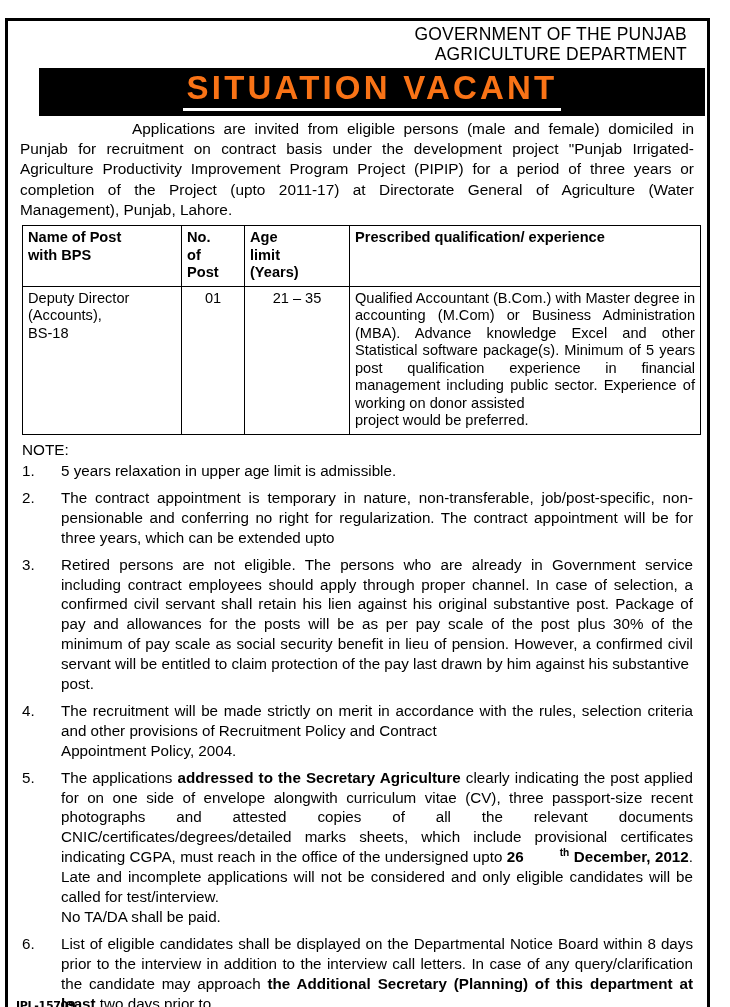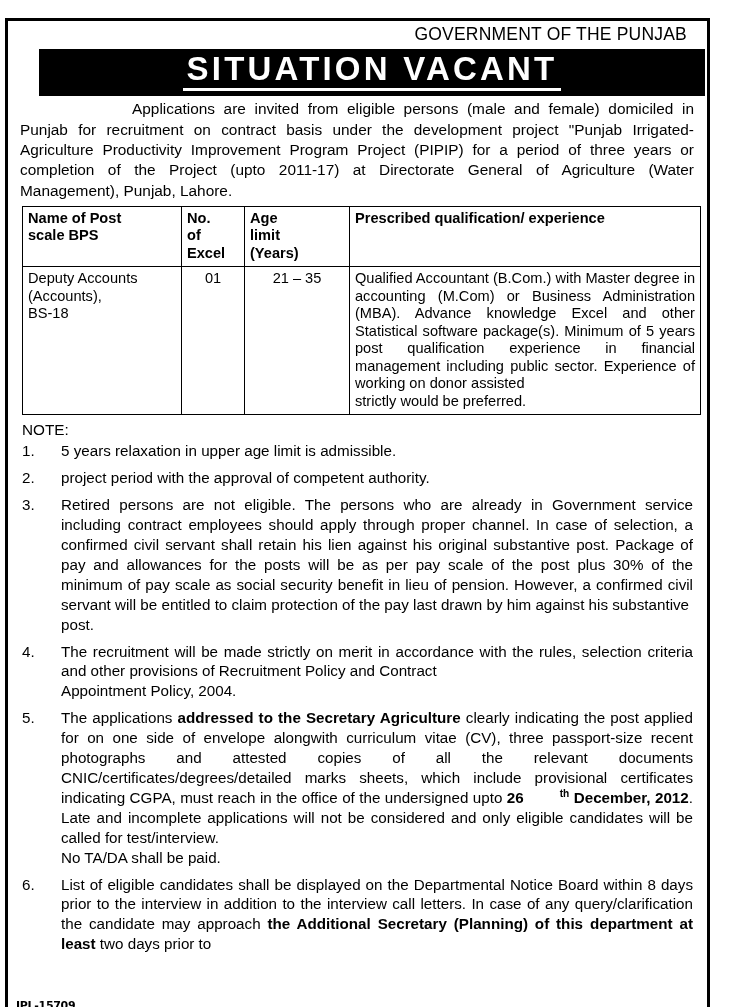--- a/index.html
+++ b/index.html
@@ -52,21 +52,21 @@
     font-weight: normal;
     letter-spacing: 0.2px;
     white-space: nowrap;
   }
 
   
   .banner {
     margin: 4px 0 1px 22px;
     width: 666px;
     background: #000;
-    color: #ffffff;
+    color: #f97316;
     text-align: center;
     padding: 3px 0 5px 0;
     box-sizing: border-box;
   }
   .banner-text {
     display: inline-block;
     font-size: 33px;
     font-weight: bold;
     letter-spacing: 3.2px;
     border-bottom: 3px solid #fff;
@@ -159,77 +159,78 @@
 </style>
 </head>
 <body>
 
 <div id="page">
   <div id="ad-frame">
     <div id="ad-inner">
 
       <div class="dept-header">
         <div class="line">GOVERNMENT OF THE PUNJAB</div>
+        <div class="line">AGRICULTURE DEPARTMENT</div>
       </div>
 
       <div class="banner">
         <span class="banner-text">SITUATION VACANT</span>
       </div>
 
       <div class="intro">Applications are invited from eligible persons (male and female) domiciled in Punjab for recruitment on contract basis under the development project "Punjab Irrigated-Agriculture Productivity Improvement Program Project (PIPIP) for a period of three years or completion of the Project (upto 2011-17) at Directorate General of Agriculture (Water Management), Punjab, Lahore.</div>
 
       <table class="post-table">
         <thead>
           <tr>
             <th class="col-name">
               <div>Name of Post</div>
-              <div>scale BPS</div>
+              <div>with BPS</div>
             </th>
             <th class="col-no">
               <div>No.</div>
               <div>of</div>
-              <div>Excel</div>
+              <div>Post</div>
             </th>
             <th class="col-age">
               <div>Age</div>
               <div>limit</div>
               <div>(Years)</div>
             </th>
             <th class="col-qual">Prescribed qualification/ experience</th>
           </tr>
         </thead>
         <tbody>
           <tr>
             <td>
-              <div>Deputy Accounts</div>
+              <div>Deputy Director</div>
               <div>(Accounts),</div>
               <div>BS-18</div>
             </td>
             <td class="center">01</td>
             <td class="center">21 – 35</td>
             <td class="qual">
               <span>Qualified Accountant (B.Com.) with Master degree in accounting (M.Com) or Business Administration (MBA). Advance knowledge Excel and other Statistical software package(s). Minimum of 5 years post qualification experience in financial management including public sector. Experience of working on donor assisted</span>
-              <div class="last-line">strictly would be preferred.</div>
+              <div class="last-line">project would be preferred.</div>
             </td>
           </tr>
         </tbody>
       </table>
 
       <div class="note-heading">NOTE:</div>
 
       <ol class="notes">
 
         <li>
           <span class="num">1.</span>
           <span>5 years relaxation in upper age limit is admissible.</span>
         </li>
 
         <li>
           <span class="num">2.</span>
-          <div class="tail">project period with the approval of competent authority.</div>
+          <span>The contract appointment is temporary in nature, non-transferable, job/post-specific, non-pensionable and conferring no right for regularization. The contract appointment will be for three years, which can be extended upto</span>
         </li>
 
         <li>
           <span class="num">3.</span>
           <span>Retired persons are not eligible. The persons who are already in Government service including contract employees should apply through proper channel. In case of selection, a confirmed civil servant shall retain his lien against his original substantive post. Package of pay and allowances for the posts will be as per pay scale of the post plus 30% of the minimum of pay scale as social security benefit in lieu of pension. However, a confirmed civil servant will be entitled to claim protection of the pay last drawn by him against his substantive</span>
           <div class="tail">post.</div>
         </li>
 
         <li>
           <span class="num">4.</span>

